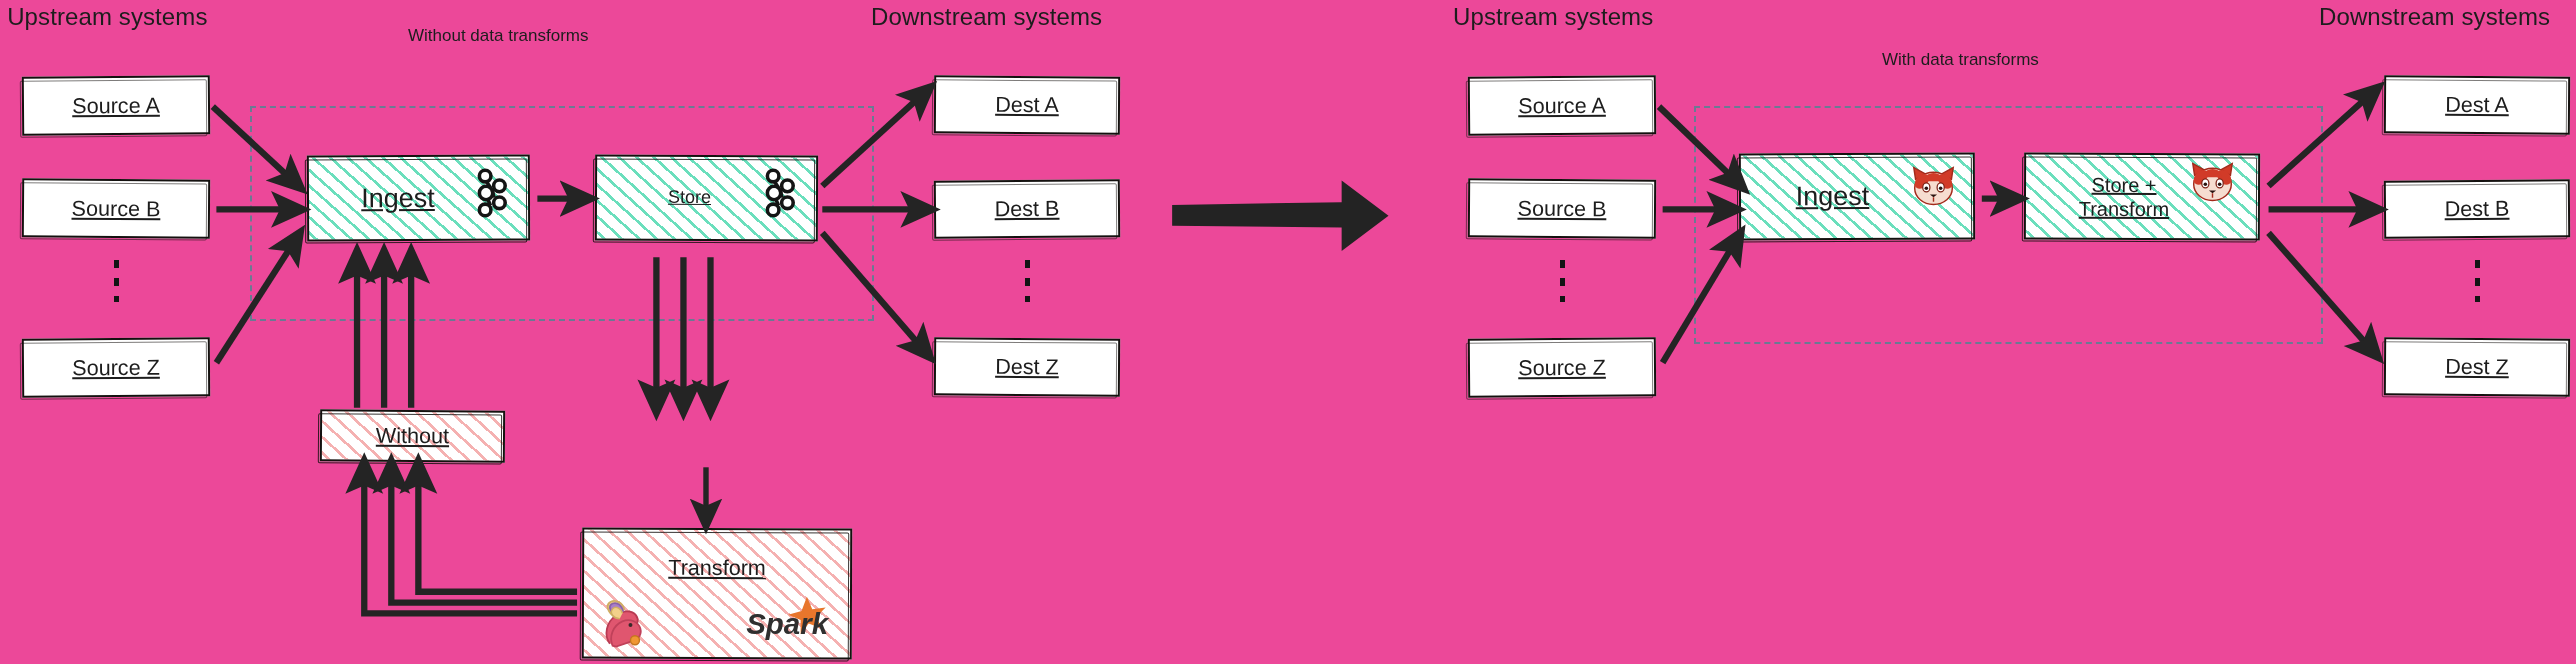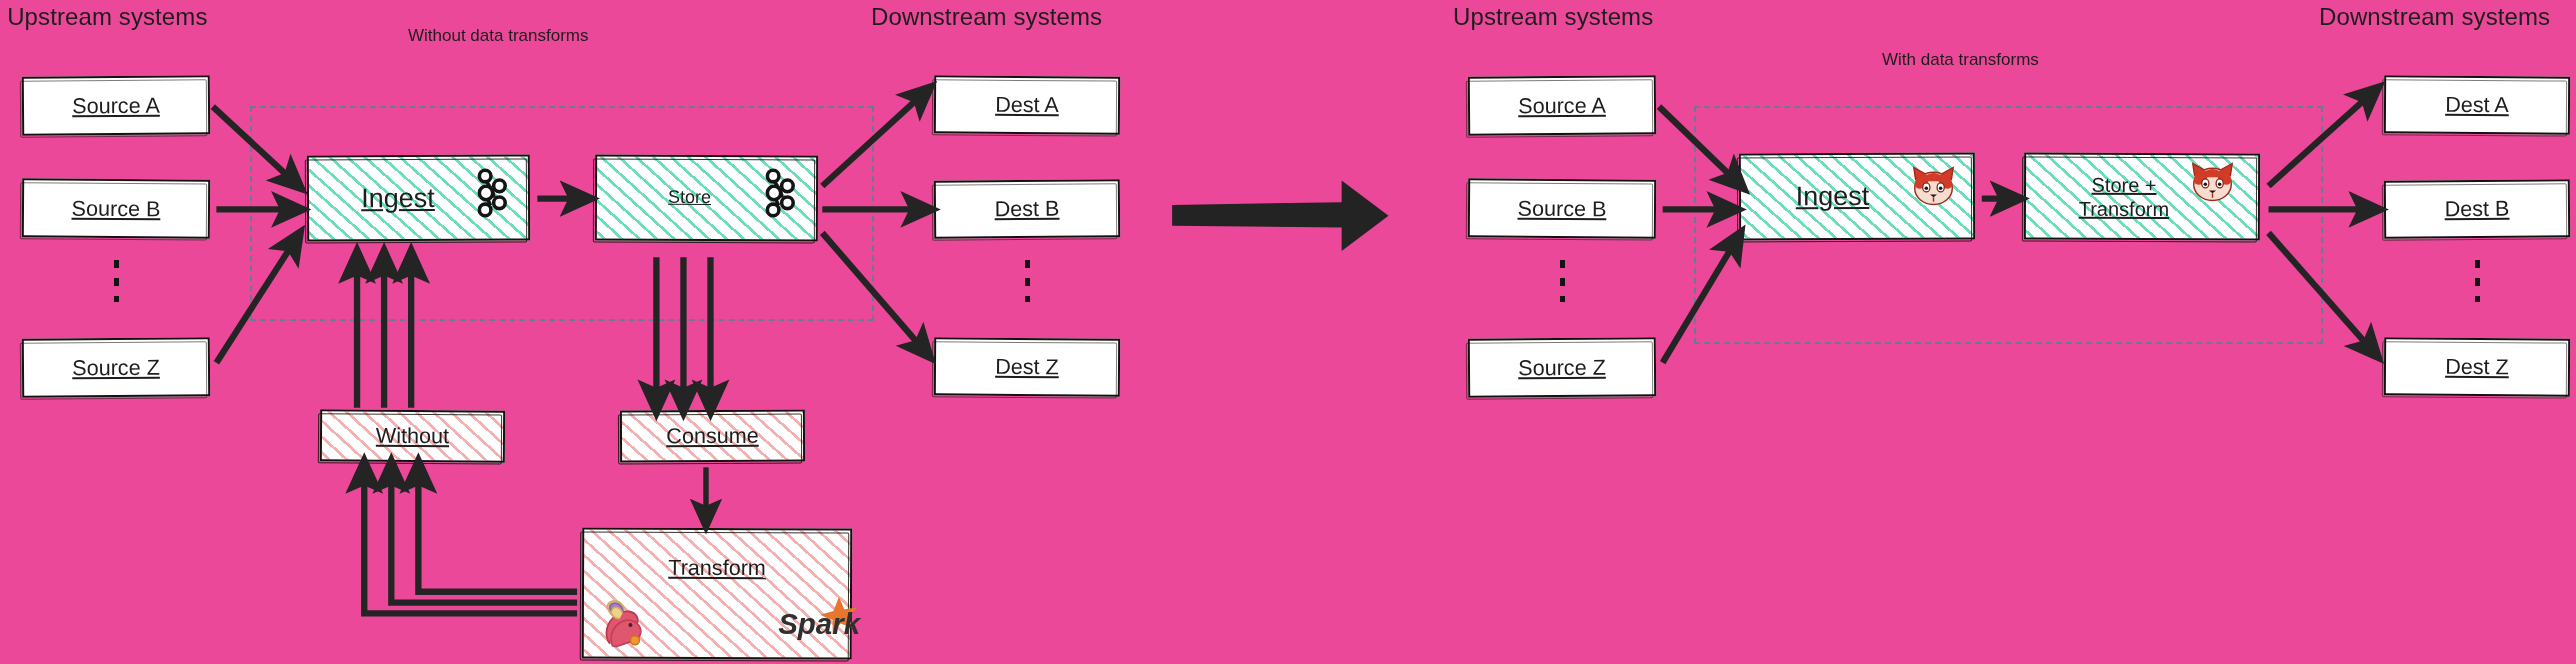--- a/index.html
+++ b/index.html
@@ -190,39 +190,36 @@
       <circle cx="33" cy="39" r="6.5" fill="#ffffff"></circle>
       <circle cx="17" cy="47" r="6.5" fill="#ffffff"></circle>
       <path d="M19 16 L23 22 M25 25 L27 33 M20 35 L23 42"></path>
     </g>
   </svg>
 
   <div class="box hatch-red tilt-b" style="left:320px; top:410px; width:185px; height:52px;">
     <span class="box-inner">Without</span>
   </div>
 
-  <div class="box hatch-red tilt-c" style="left:620px; top:410px; width:185px; height:52px;">
-    <span class="box-inner">Consume</span>
-  </div>
 
   <div class="box hatch-red tilt-d" style="left:582px; top:528px; width:270px; height:131px;">
     <span class="box-inner" style="position:absolute; left:0; right:0; top:25px;">Transform</span>
   </div>
 
   <svg class="icon" style="left:598px; top:599px;" width="56" height="52" viewBox="0 0 62 58">
     <path d="M13 50 C6 40 9 26 20 18 C28 12 38 13 42 18 C46 23 44 30 38 32 C33 34 29 31 30 27" fill="#e0566f" stroke="#b83a52" stroke-width="2"></path>
     <path d="M16 52 C12 42 16 30 27 25 C36 21 45 26 47 33 C49 40 44 46 38 47 L20 53 Z" fill="#e0566f" stroke="#c0415a" stroke-width="2"></path>
     <path d="M18 20 C10 14 8 6 14 3 C20 0 28 5 29 12" fill="#f3d08a" stroke="#cfae63" stroke-width="2"></path>
     <path d="M22 19 C14 16 10 8 16 5 C22 3 27 8 28 14" fill="#a97ec9" stroke="#8a62a8" stroke-width="2"></path>
     <path d="M24 22 C18 22 12 16 16 11 C20 7 26 11 27 16" fill="#f3d08a" stroke="#cfae63" stroke-width="1.6"></path>
     <circle cx="41" cy="46" r="5" fill="#f09733" stroke="#c4761f" stroke-width="1.6"></circle>
     <circle cx="36" cy="29" r="2.2" fill="#3a2a2a"></circle>
   </svg>
 
-  <div class="icon" style="left:776px; top:595px; width:99px; height:50px;">
+  <div class="icon" style="left:744px; top:595px; width:99px; height:50px;">
     <svg width="99" height="50" viewBox="0 0 110 56">
       <path d="M70 2 L76 16 L91 14 L80 25 L88 38 L72 32 L63 44 L63 28 L49 22 L64 18 Z" fill="#e8762c"></path>
       <text x="2" y="44" font-family="Liberation Sans, sans-serif" font-size="33" font-weight="bold" font-style="italic" fill="#2f2f2f">Spark</text>
     </svg>
   </div>
 
   <div class="box plain tilt-b" style="left:934px; top:76px; width:186px; height:58px;">
     <span class="box-inner">Dest A</span>
   </div>
 

